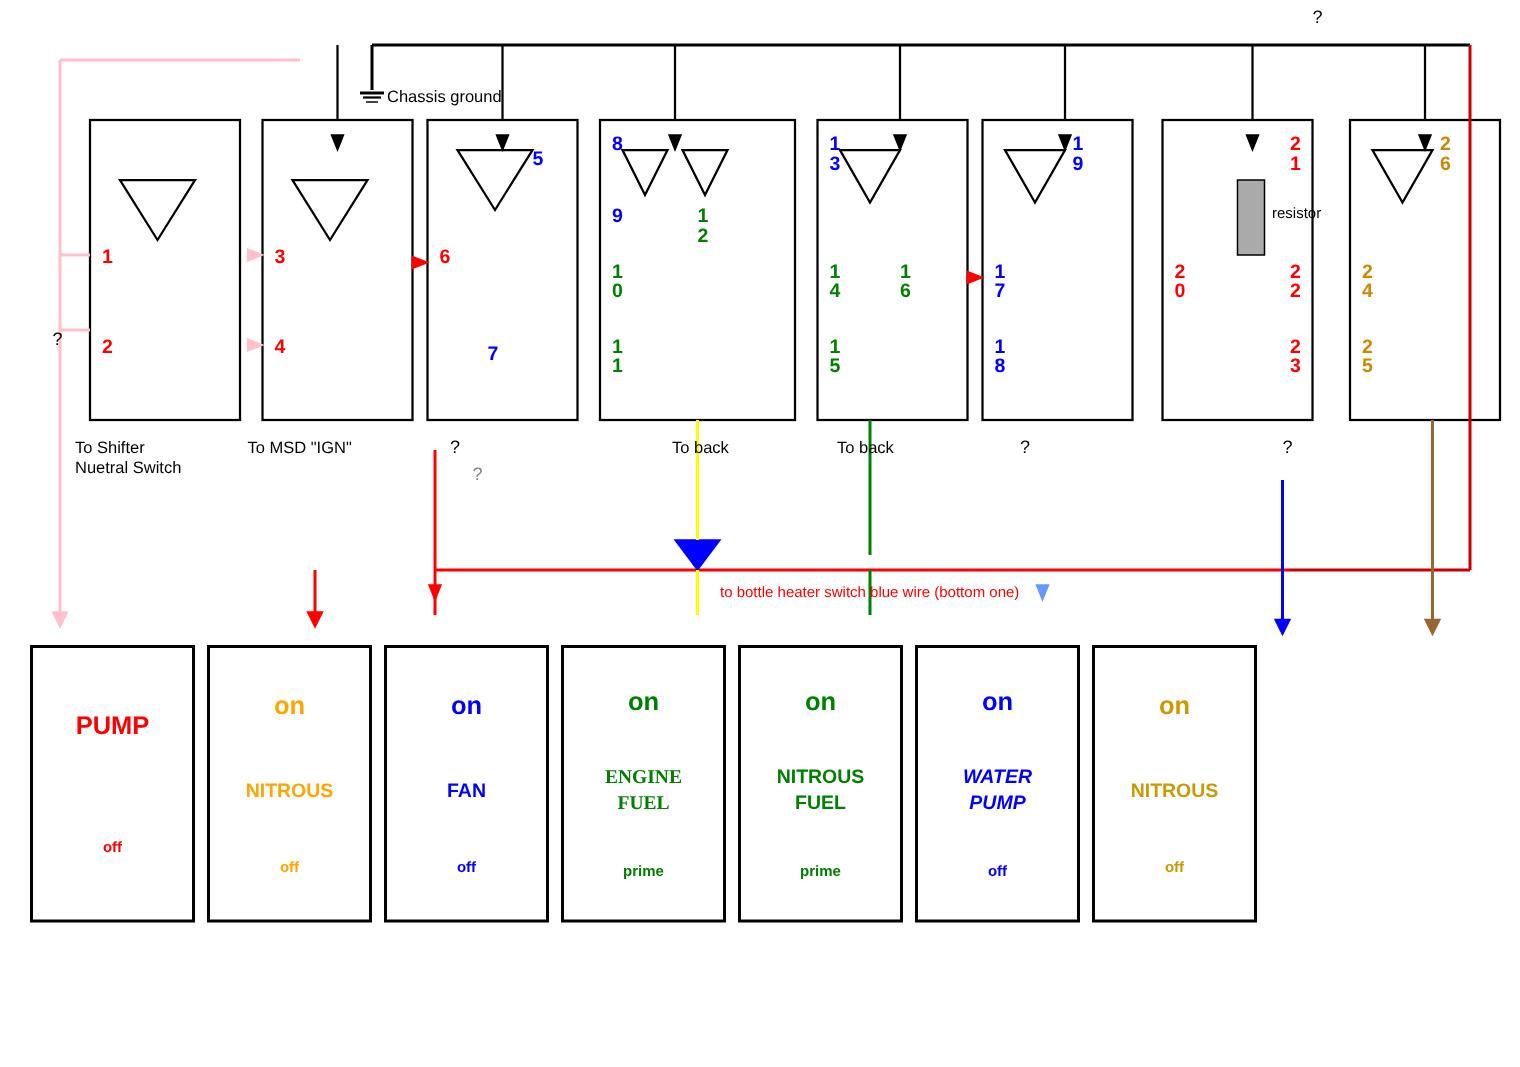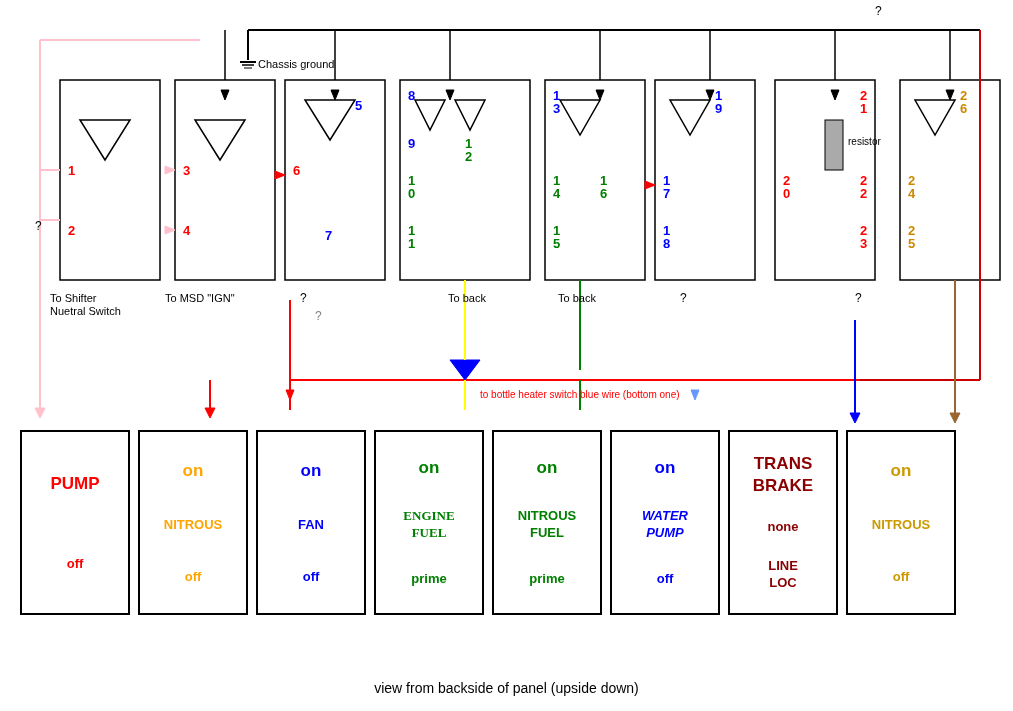--- a/index.html
+++ b/index.html
@@ -46,21 +46,21 @@
       font-size: 17px;
       font-weight: bold;
       line-height: 1.3;
     }
     .panel-label-middle {
       font-size: 13px;
       font-weight: bold;
       line-height: 1.3;
     }
     .panel-label-bottom {
-      font-size: 13px;
+      font-size: 10px;
       font-weight: bold;
       line-height: 1.3;
     }
 
     .red-text { color: red; }
     .orange-text { color: orange; }
     .green-text { color: green; }
     .blue-text { color: blue; }
     .dark-red-text { color: darkred; }
     .yellow-text { color: #cc9900; }
@@ -292,29 +292,23 @@
       <div class="panel-label-middle green-text" style="white-space:pre-line;">NITROUS<br>FUEL</div>
       <div class="panel-label-bottom green-text">prime</div>
     </div>
 
     <div class="switch-panel">
       <div class="panel-label-top blue-text">on</div>
       <div class="panel-label-middle blue-text" style="white-space:pre-line;font-style:italic;">WATER<br>PUMP</div>
       <div class="panel-label-bottom blue-text">off</div>
     </div>
 
-    <div class="switch-panel">
-      <div class="panel-label-top dark-red-text" style="white-space:pre-line;">TRANS<br>BRAKE</div>
-      <div class="panel-label-middle dark-red-text">none</div>
-      <div class="panel-label-bottom dark-red-text" style="white-space:pre-line;">LINE<br>LOC</div>
-    </div>
 
     <div class="switch-panel">
       <div class="panel-label-top yellow-text">on</div>
       <div class="panel-label-middle yellow-text">NITROUS</div>
       <div class="panel-label-bottom yellow-text">off</div>
     </div>
 
   </div>
 
-  <div class="footer-text">view from backside of panel (upside down)</div>
 
 </div>
 
 </body></html>

